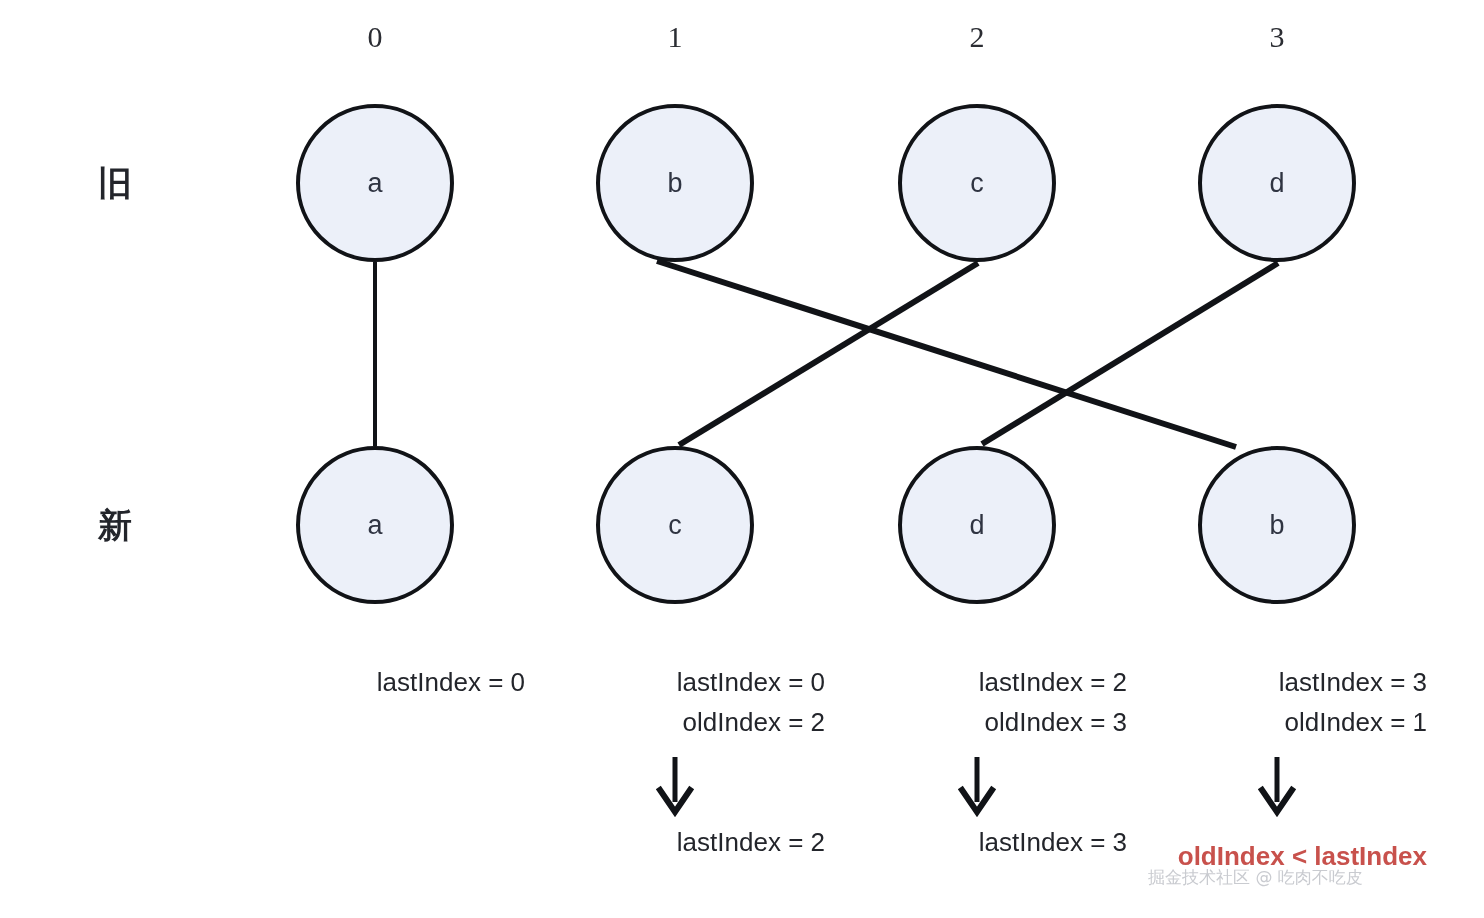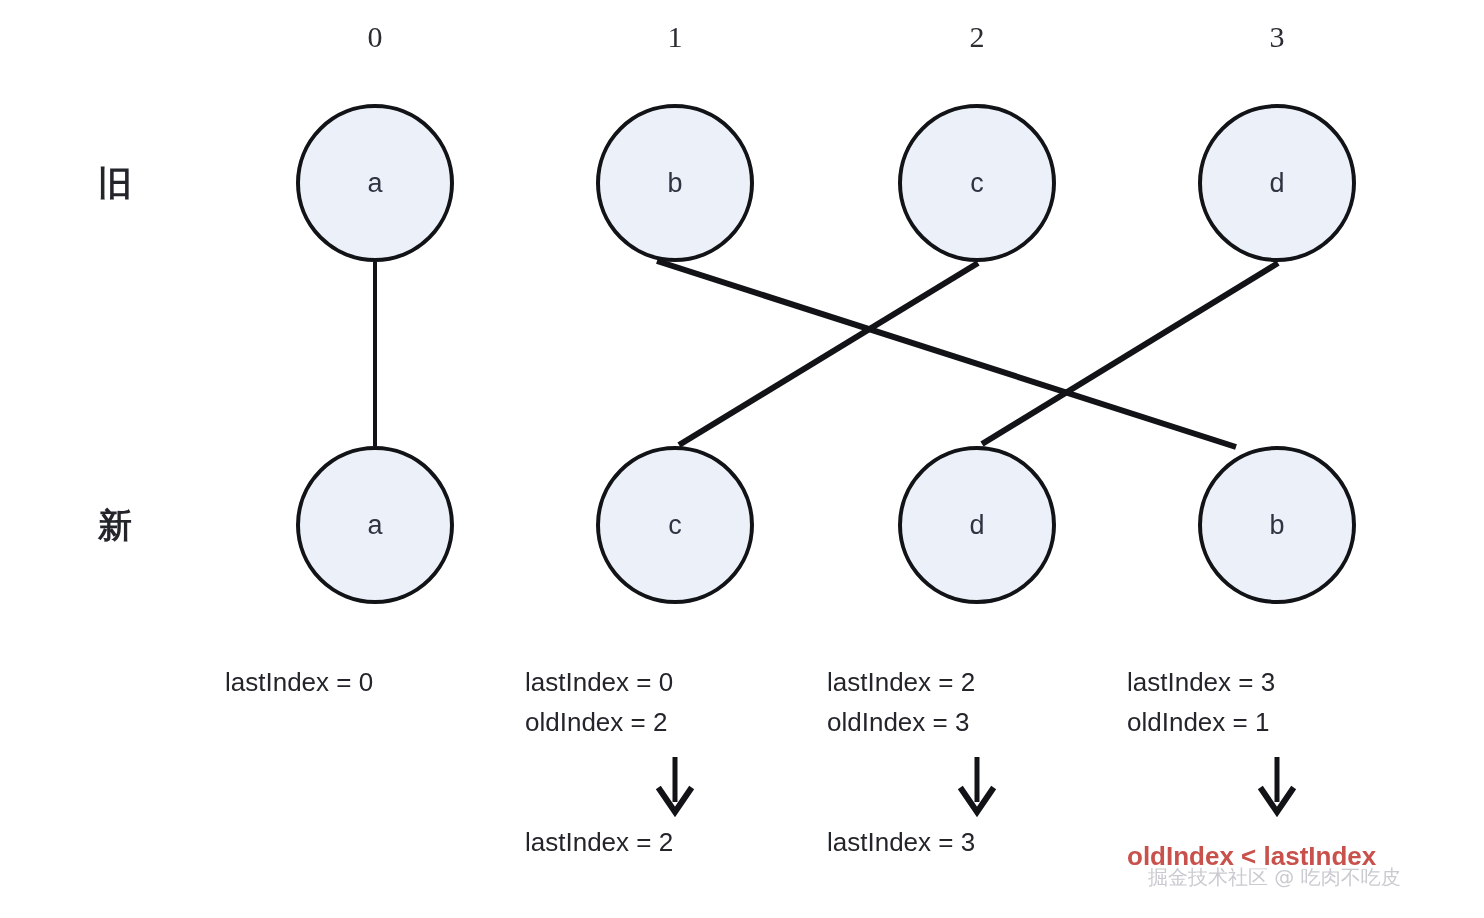--- a/index.html
+++ b/index.html
@@ -61,34 +61,34 @@
   }
   .node-label {
     font-size: 27px;
     line-height: 27px;
     color: #2f3442;
     font-family: "Liberation Sans", "DejaVu Sans", sans-serif;
   }
   .note {
     position: absolute;
     width: 300px;
-    text-align: left;
+    text-align: right;
     font-size: 26px;
     line-height: 40px;
     color: #23252b;
     white-space: pre;
   }
   .note.red {
     color: #c8514c;
     font-weight: bold;
     margin-top: 14px;
   }
   .watermark {
     position: absolute;
-    font-size: 20px;
+    font-size: 17px;
     line-height: 26px;
     color: #c9cbd0;
     font-family: "DejaVu Sans", sans-serif;
     white-space: nowrap;
   }
 </style>
 </head>
 <body>
 
 <div id="stage">

